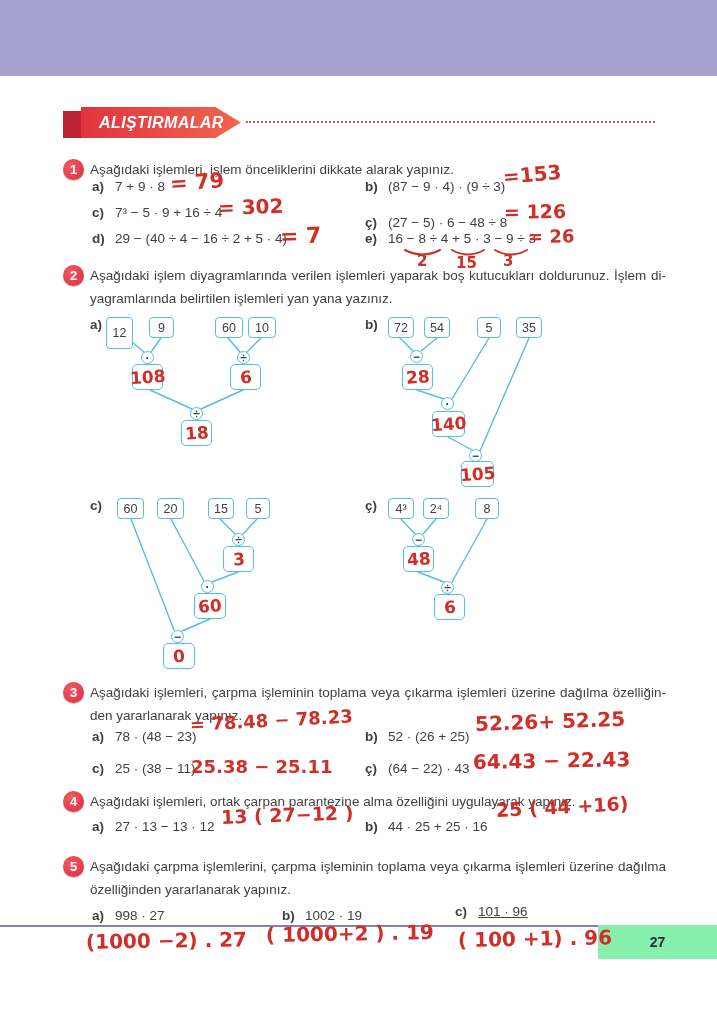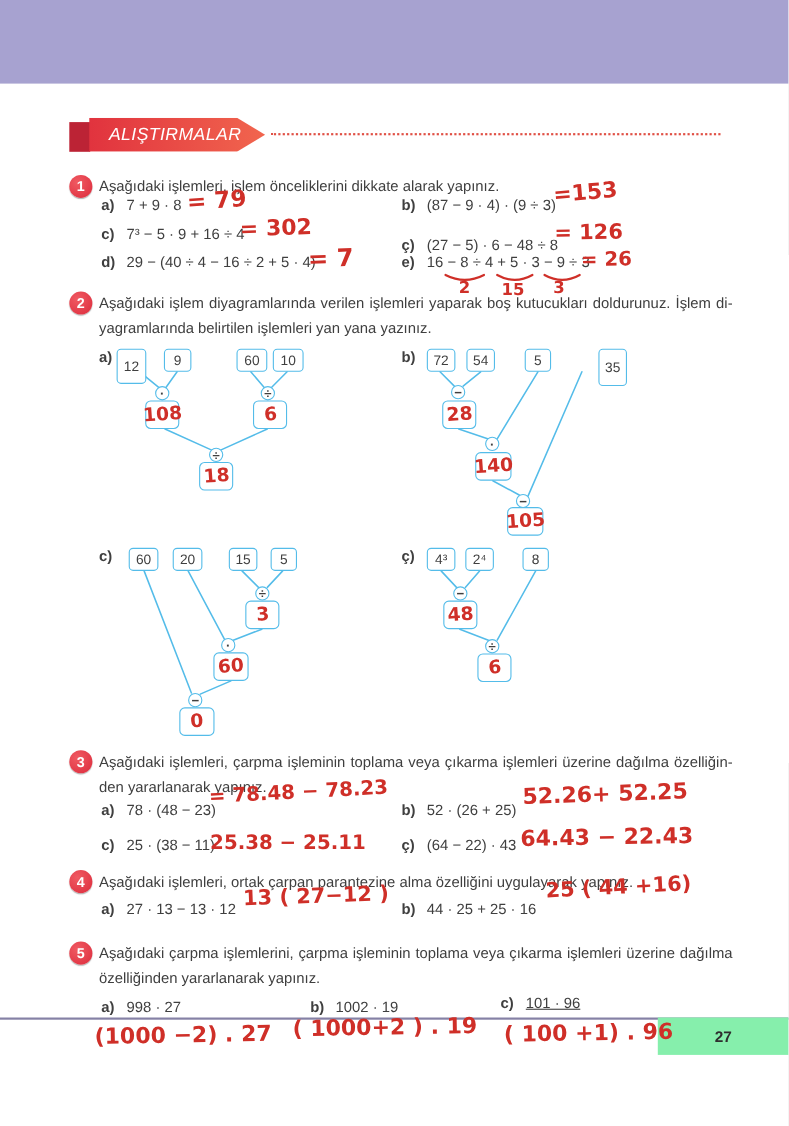--- a/index.html
+++ b/index.html
@@ -3,21 +3,21 @@
 <meta charset="utf-8">
 <style>
   html,body{margin:0;padding:0;background:#e8e8e8}
   .page{position:relative;width:717px;height:1024px;background:#ffffff;overflow:hidden;
         font-family:"Liberation Sans",sans-serif;color:#3f3f3f;margin:0 auto}
   .band{position:absolute;left:0;top:0;width:717px;height:76px;background:#a7a2d0;z-index:0}
   .banner-notch{position:absolute;left:63px;top:111px;width:19px;height:27px;background:#bc2335;z-index:1}
   .banner{position:absolute;left:81px;top:107px;width:160px;height:31px;z-index:2;
           background:linear-gradient(90deg,#e1333e,#f1654e);
           clip-path:polygon(0 0,84% 0,100% 50%,84% 100%,0 100%);
-          color:#fff;font-style:italic;font-weight:normal;font-size:16px;letter-spacing:.4px;
+          color:#fff;font-style:italic;font-weight:bold;font-size:16px;letter-spacing:.4px;
           line-height:31px;padding-left:18px;box-sizing:border-box}
   .dotted{position:absolute;left:246px;top:121px;width:409px;height:0;border-top:2px dotted #e05045;z-index:1}
   .qbadge{position:absolute;width:21px;height:21px;border-radius:50%;z-index:2;
           background:radial-gradient(circle at 35% 32%,#f05a62,#dc2b3c);
           color:#fff;font-size:13px;font-weight:bold;display:flex;align-items:center;justify-content:center;
           box-shadow:0 1px 1px rgba(0,0,0,.3)}
   .qline{position:absolute;left:90px;width:576px;font-size:13.5px;line-height:17px;white-space:nowrap;z-index:2}
   .qline.just{white-space:normal;text-align:justify;text-align-last:justify}
   .item{position:absolute;font-size:13.5px;white-space:nowrap;z-index:2}
   .item b{display:inline-block;min-width:23px;font-weight:bold}
@@ -156,21 +156,21 @@
     <div class="dlabel" style="left: 365px; top: 317px;">b)</div>
     <div class="node node-value" style="left: 388px; top: 317px; width: 26px; height: 21px;">
       <span>72</span>
     </div>
     <div class="node node-value" style="left: 424px; top: 317px; width: 26px; height: 21px;">
       <span>54</span>
     </div>
     <div class="node node-value" style="left: 477px; top: 317px; width: 24px; height: 21px;">
       <span>5</span>
     </div>
-    <div class="node node-value" style="left: 516px; top: 317px; width: 26px; height: 34px; margin-left: 28px;">
+    <div class="node node-value" style="left: 516px; top: 317px; width: 26px; height: 21px;">
       <span>35</span>
     </div>
     <div class="node node-op" style="left: 410px; top: 350px; width: 13px; height: 13px;">
       <span>−</span>
     </div>
     <div class="node node-ans" style="left: 402px; top: 364px; width: 31px; height: 26px;">
       <span>28</span>
     </div>
     <div class="node node-op" style="left: 441px; top: 397px; width: 13px; height: 13px;">
       <span>·</span>

